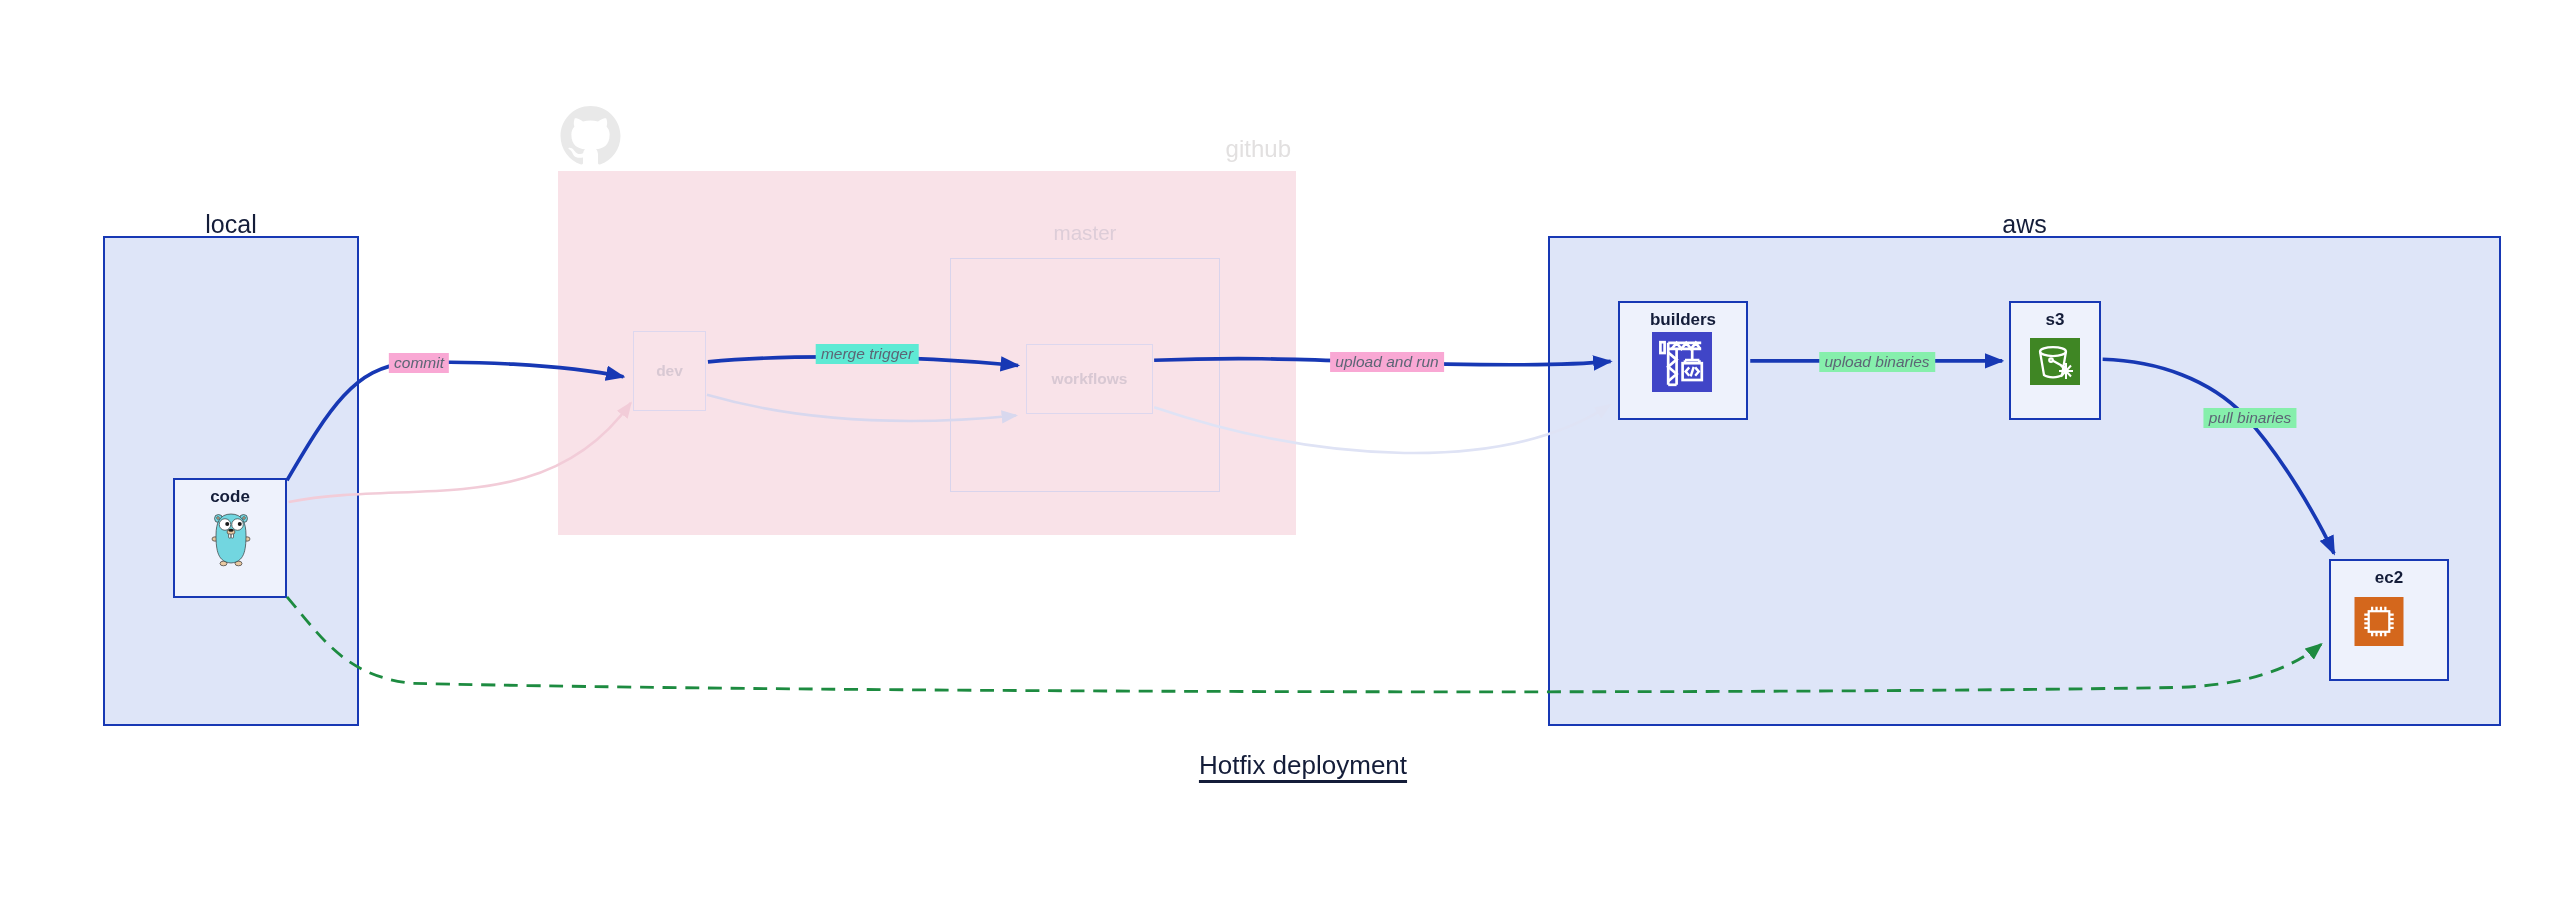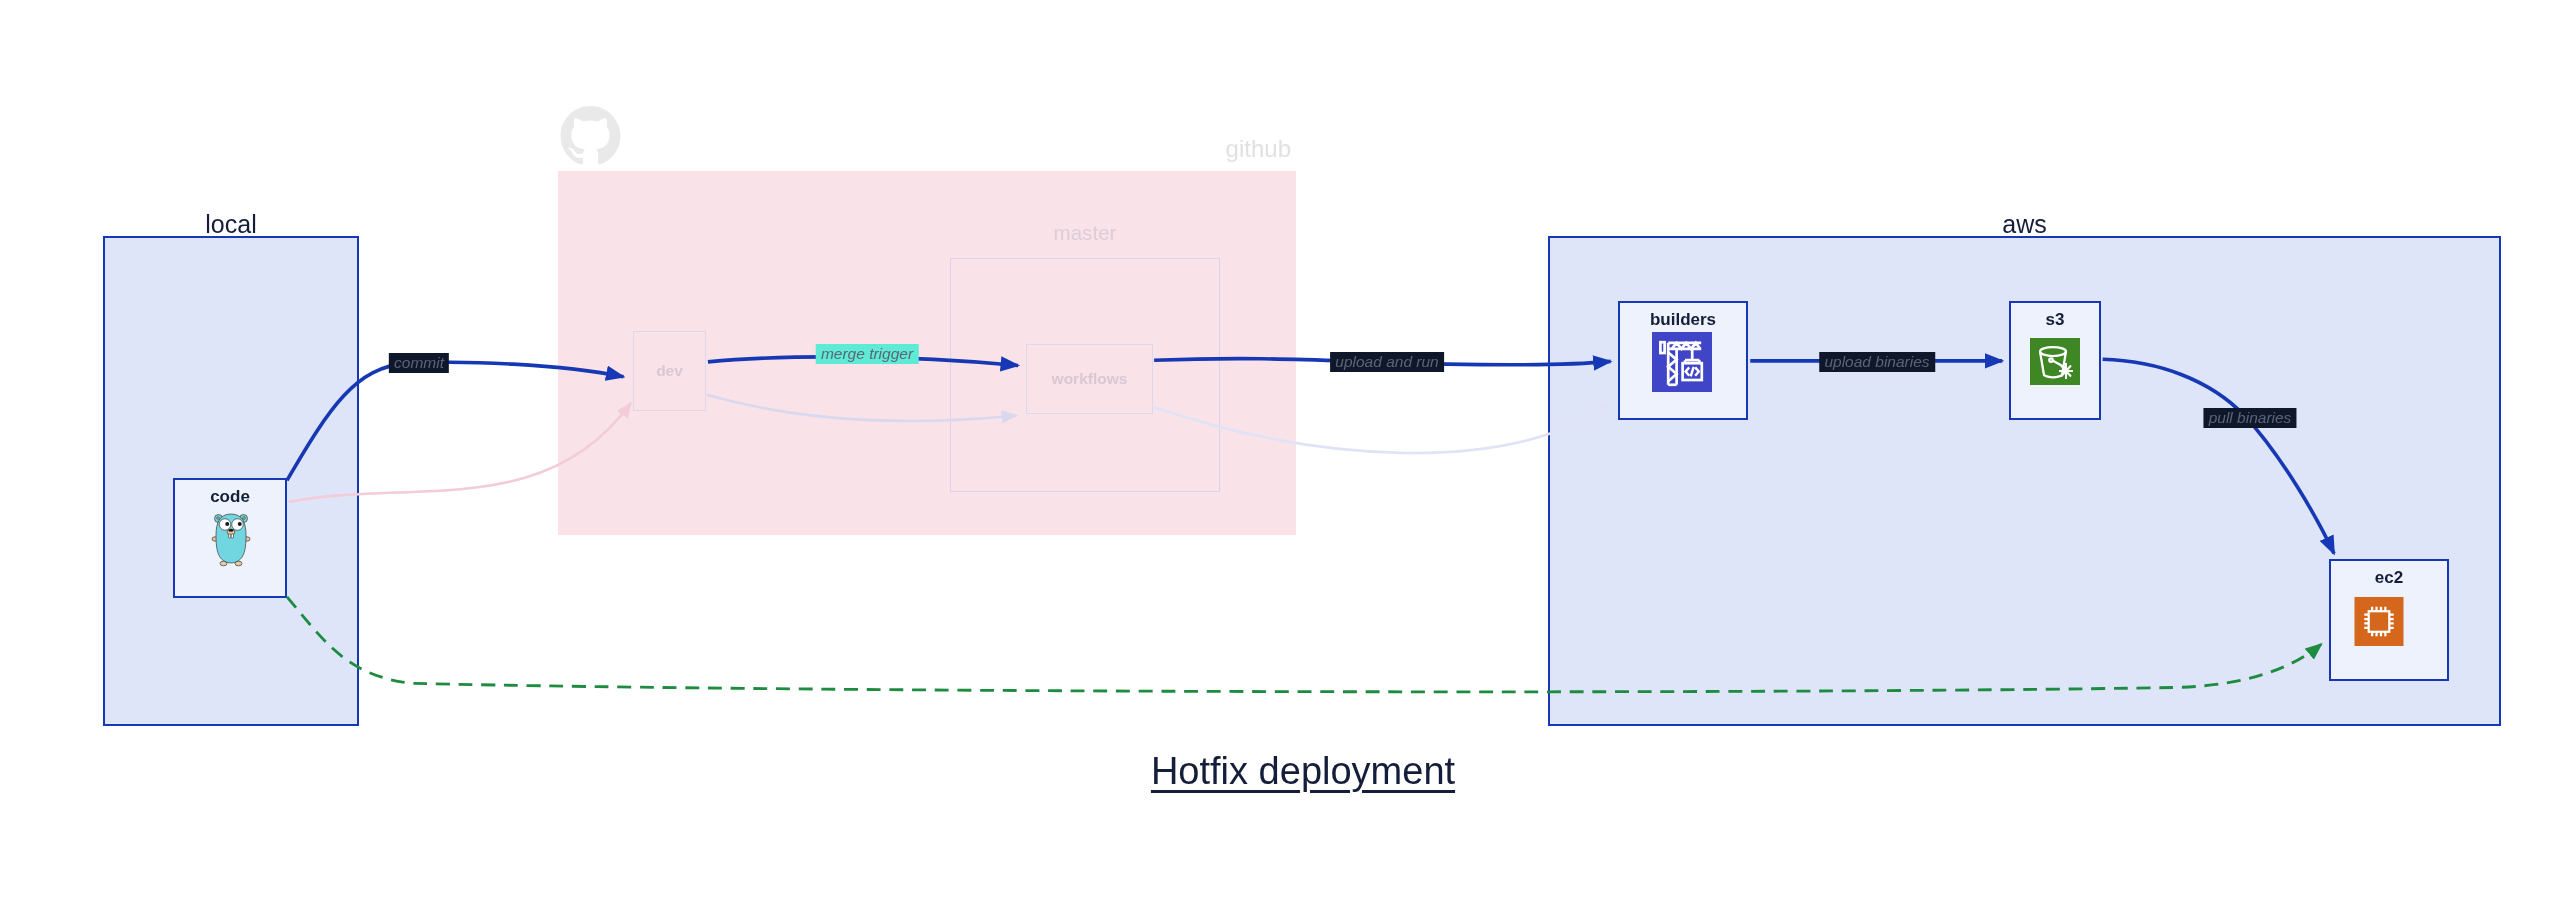--- a/index.html
+++ b/index.html
@@ -16,25 +16,25 @@
   .node{position:absolute;background:#eef2fc;border:2.6px solid #1738b4;box-sizing:border-box;}
   .node-label{position:absolute;top:7.2px;left:0;right:0;text-align:center;
     font-size:17px;font-weight:bold;color:#141d39;}
   .faded-node{position:absolute;background:#f9e3e9;border:1.5px solid #ddd7ee;box-sizing:border-box;
     display:flex;align-items:center;justify-content:center;}
   .faded-node-label{font-size:15.5px;font-weight:bold;color:#d8c8d3;}
   .node-icon{position:absolute;}
   .edge-layer{position:absolute;left:0;top:0;pointer-events:none;}
   .edge-label{position:absolute;transform:translate(-50%,-50%);white-space:nowrap;
     font-size:15.5px;font-style:italic;color:#5c6575;padding:1px 5.2px;}
-  .bg-white{background:#0f172a;text-align:center;}
+  .bg-white{background:#f9a8d4;text-align:center;}
   .bg-pink{background:#5eead4;}
-  .bg-aws{background:#0f172a;}
+  .bg-aws{background:#86efac;}
   .diagram-title{position:absolute;left:1097px;top:750px;width:412px;text-align:center;
-    font-size:38px;font-weight:500;color:#141d39;
+    font-size:26px;font-weight:500;color:#141d39;
     text-decoration:underline;text-decoration-thickness:2.6px;text-underline-offset:6.2px;}
 </style>
 </head>
 <body>
 
 <div class="pink-region" style="left:558px;top:171px;width:738px;height:364px;"></div>
 
 <svg class="node-icon" style="left:560px;top:106px;" width="61" height="60" viewBox="0 0 24 24">
   <path fill="#e9e9e9" d="M12 0c-6.626 0-12 5.373-12 12 0 5.302 3.438 9.8 8.207 11.387.599.111.793-.261.793-.577v-2.234c-3.338.726-4.033-1.416-4.033-1.416-.546-1.387-1.333-1.756-1.333-1.756-1.089-.745.083-.729.083-.729 1.205.084 1.839 1.237 1.839 1.237 1.07 1.834 2.807 1.304 3.492.997.107-.775.418-1.305.762-1.604-2.665-.305-5.467-1.334-5.467-5.931 0-1.311.469-2.381 1.236-3.221-.124-.303-.535-1.524.117-3.176 0 0 1.008-.322 3.301 1.23.957-.266 1.983-.399 3.003-.404 1.02.005 2.047.138 3.006.404 2.291-1.552 3.297-1.23 3.297-1.23.653 1.653.242 2.874.118 3.176.77.84 1.235 1.911 1.235 3.221 0 4.609-2.807 5.624-5.479 5.921.43.372.823 1.102.823 2.222v3.293c0 .319.192.694.801.576 4.765-1.589 8.199-6.086 8.199-11.386 0-6.627-5.373-12-12-12z"></path>
 </svg>

